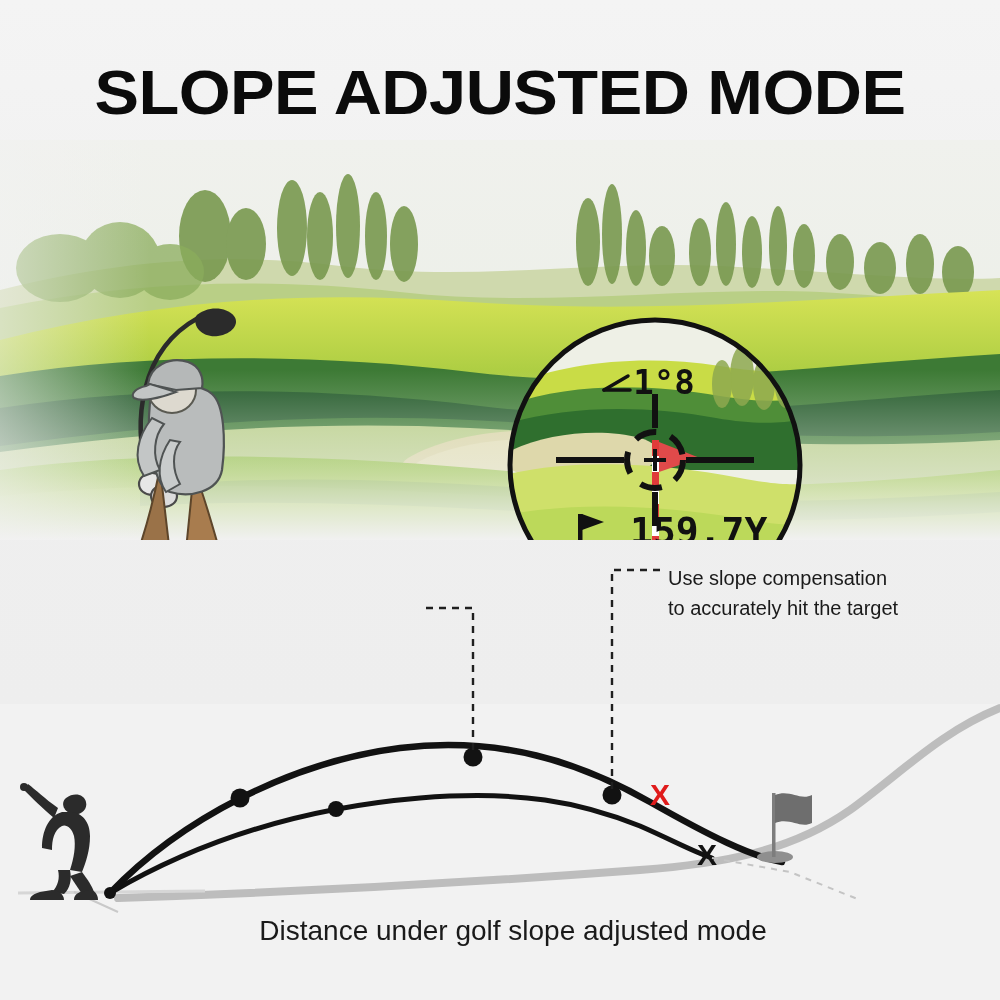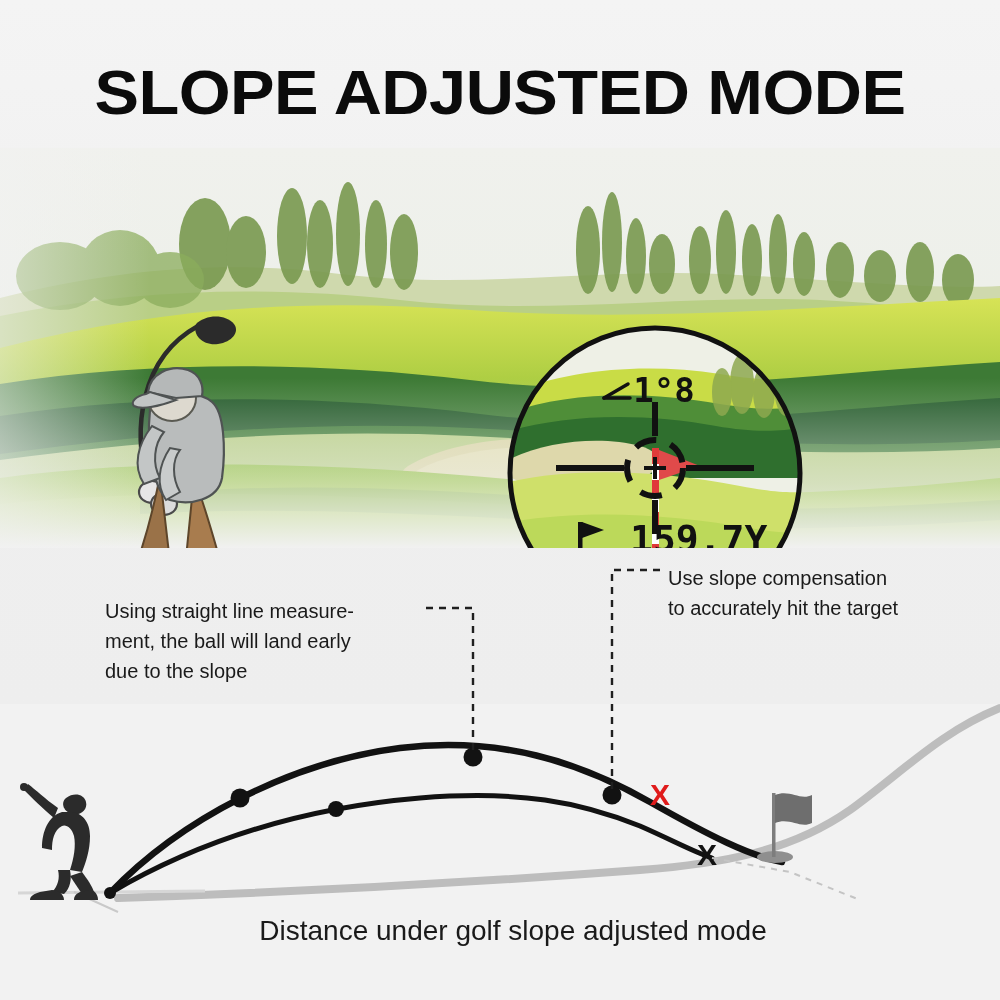--- a/index.html
+++ b/index.html
@@ -15,21 +15,21 @@
   .title{
     position:absolute;left:0;top:56px;width:1000px;text-align:center;
     font-family:"Liberation Sans", sans-serif;
     font-weight:bold;font-size:63px;letter-spacing:-0.5px;
     color:#0b0b0b;
     transform:scaleX(1.06);
     white-space:nowrap;
   }
 
   
-  .photo{position:absolute;left:0;top:148px;width:1000px;height:400px;overflow:hidden;}
+  .photo{position:absolute;left:0;top:140px;width:1000px;height:400px;overflow:hidden;}
   .photo svg{display:block;}
 
   
   .diagram{position:absolute;left:0;top:540px;width:1000px;height:460px;}
   .diagram svg{display:block;}
 
   .cap{
     position:absolute;
     font-family:"Liberation Sans", sans-serif;
     font-size:20px;line-height:30px;color:#1a1a1a;
@@ -267,20 +267,17 @@
         <circle cx="24" cy="247" r="4"></circle>
         <path d="M70,272 C82,272 90,282 90,296 C90,310 86,322 82,332 L70,330 C74,318 76,306 74,296 C72,288 66,284 62,286 C54,290 52,300 52,310 L42,308 C42,292 48,276 62,272 Z"></path>
         <path d="M70,330 C72,340 70,348 64,354 L52,352 C58,346 60,338 58,330 Z"></path>
         <path d="M82,332 C88,340 92,346 94,352 L82,354 C78,348 74,342 70,336 Z"></path>
         <path d="M40,352 C34,354 30,356 30,360 L64,360 C64,354 58,350 52,350 Z"></path>
         <path d="M80,352 C76,354 74,356 74,360 L98,360 C98,354 94,350 90,350 Z"></path>
       </g>
     </svg>
   </div>
 
-  <div class="cap cap-left">Using straight line measure-
-ment, the ball will land early
-due to the slope</div>
   <div class="cap cap-right">Use slope compensation
 to accurately hit the target</div>
   <div class="cap-bottom">Distance under golf slope adjusted mode</div>
 
 </div>
 
 </body></html>

